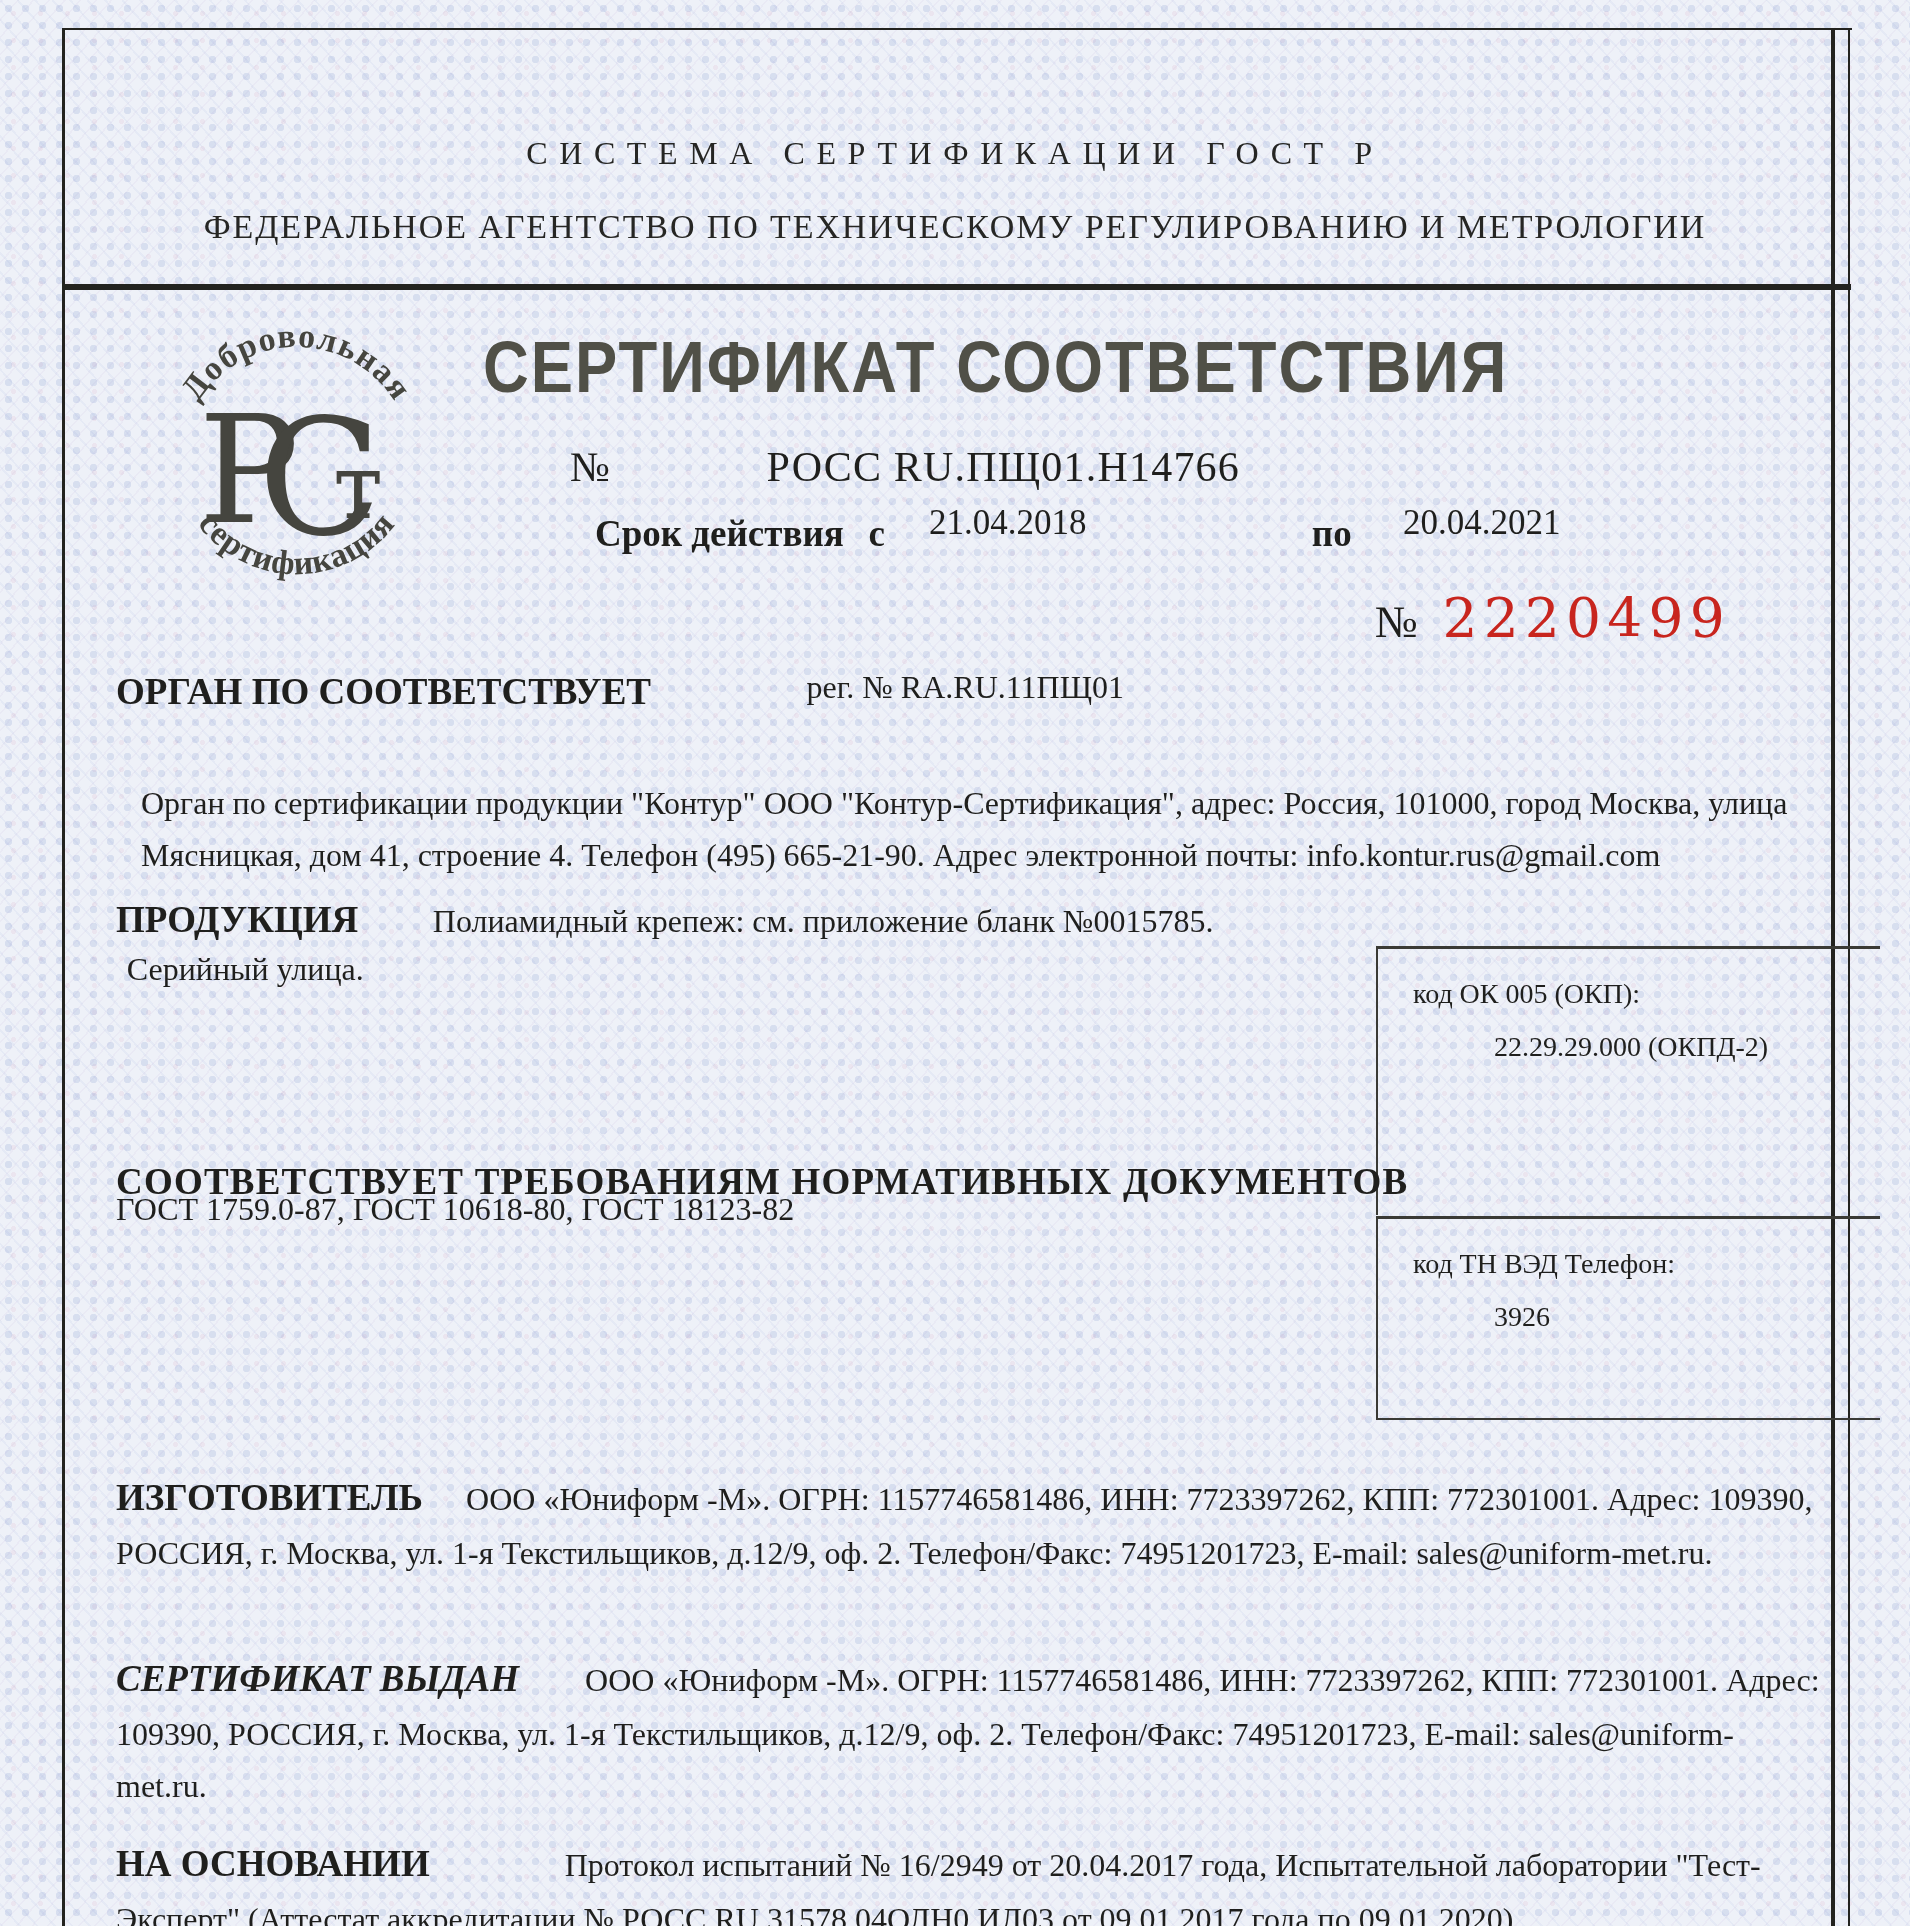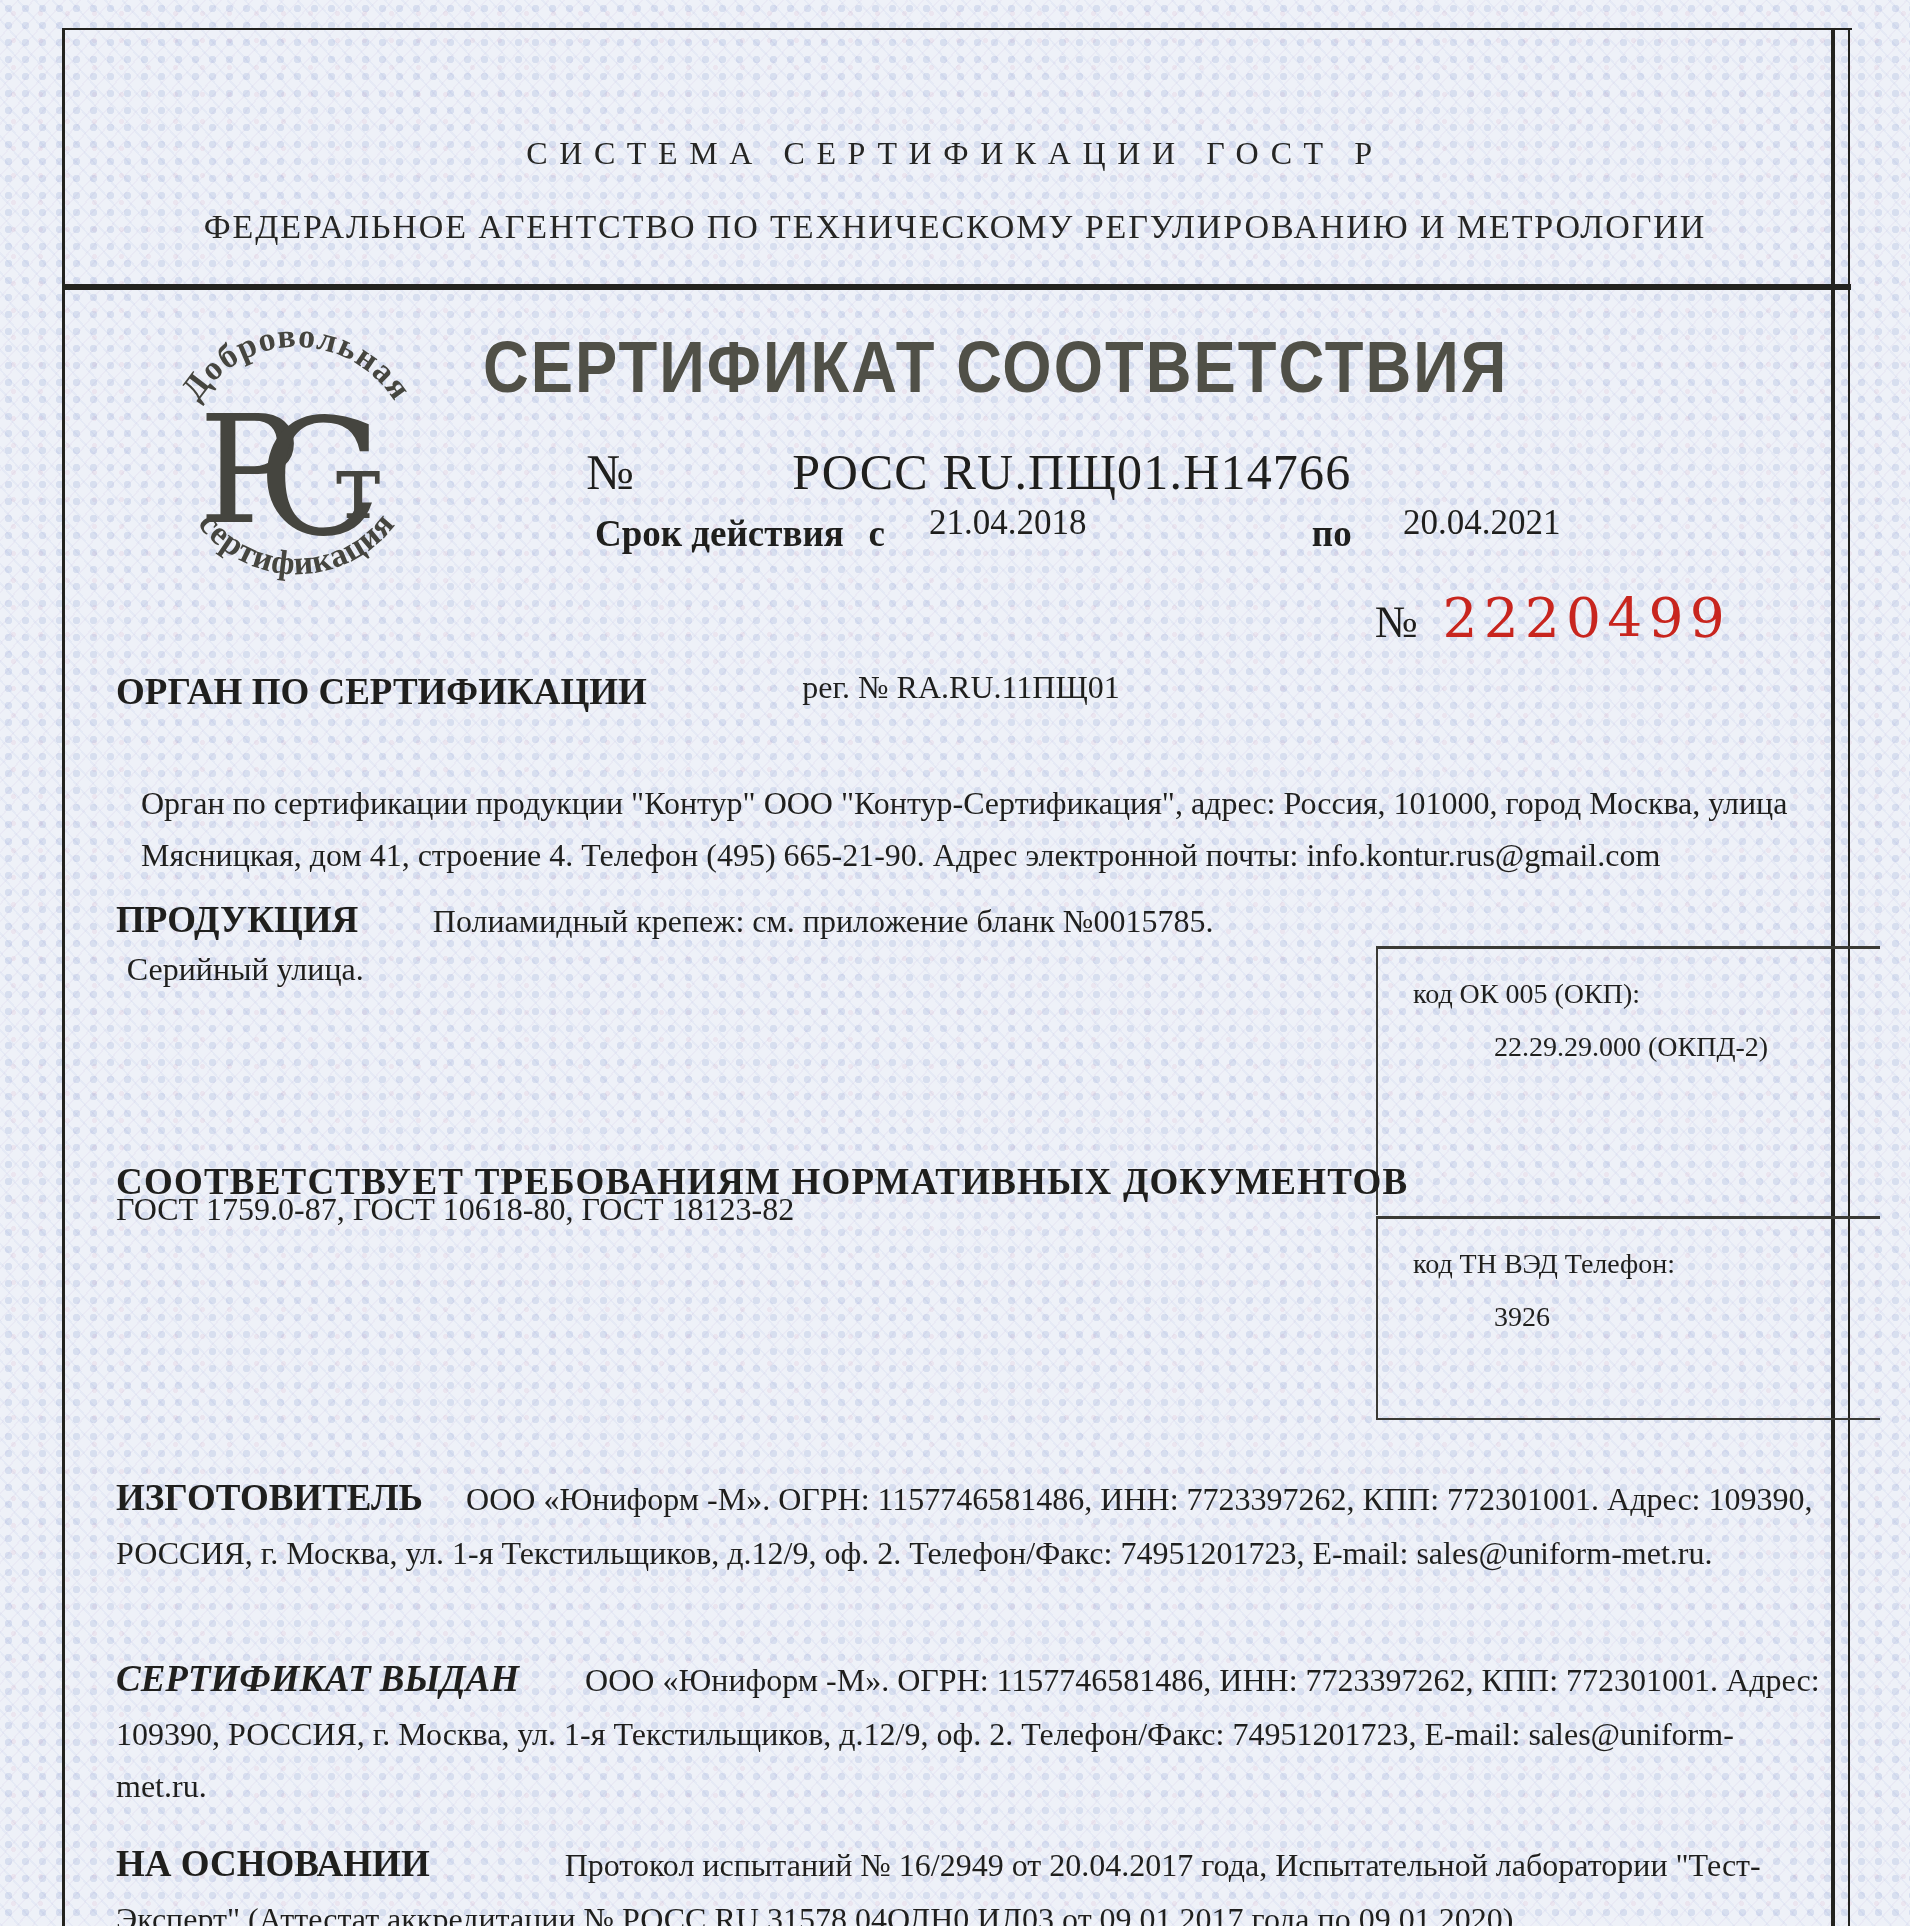--- a/index.html
+++ b/index.html
@@ -57,40 +57,40 @@
     </text>
     <g fill="#45453f" font-family="DejaVu Serif, serif">
       <text x="175" y="585" font-size="390">Р</text>
       <text x="330" y="615" font-size="420">С</text>
       <text x="525" y="575" font-size="235">т</text>
     </g>
   </svg>
 
   <div class="abs title" style="left:483px;top:326px;">СЕРТИФИКАТ СООТВЕТСТВИЯ</div>
 
-  <div class="abs" style="left:586px;top:443px;font-size:50px;">
+  <div class="abs" style="left:570px;top:443px;font-size:42px;">
     <span>№</span>
     <span style="margin-left:146px;letter-spacing:1.2px;">РОСС RU.ПЩ01.Н14766</span>
   </div>
 
   <div class="abs" style="left:595px;top:512px;font-size:37px;">
     <span class="lbl">Срок действия</span>
     <span class="lbl" style="margin-left:15.4px;">с</span>
     <span style="position:relative;top:-11.6px;margin-left:35px;font-size:35px;">21.04.2018</span>
     <span class="lbl" style="margin-left:216px;">по</span>
     <span style="position:relative;top:-11.6px;margin-left:42px;font-size:35px;">20.04.2021</span>
   </div>
 
   <div class="abs" style="left:1375px;top:586px;">
     <span style="font-size:45px;">№</span>
     <span style="font-family:'DejaVu Serif', serif;font-size:55px;color:#c8251e;letter-spacing:6.2px;margin-left:23px;">2220499</span>
   </div>
 
   <div class="abs" style="left:116px;top:670px;">
-    <span class="lbl" style="font-size:37px;">ОРГАН ПО СЕРТИФИКАЦИИ</span>
+    <span class="lbl" style="font-size:37px;">ОРГАН ПО СООТВЕТСТВУЕТ</span>
     <span style="font-size:32px;margin-left:154px;position:relative;top:-6.2px;">рег. № RA.RU.11ПЩ01</span>
   </div>
   <p class="abs para" style="left:141px;top:778px;width:1664px;">Орган по сертификации продукции "Контур" ООО "Контур-Сертификация", адрес: Россия, 101000, город Москва, улица Мясницкая, дом 41, строение 4. Телефон (495) 665-21-90. Адрес электронной почты: info.kontur.rus@gmail.com</p>
 
   <div class="abs" style="left:116px;top:898px;width:1252px;">
     <span class="lbl" style="font-size:37px;">ПРОДУКЦИЯ</span>
     <span style="font-size:32px;margin-left:73px;">Полиамидный крепеж: см. приложение бланк №0015785.</span>
     <div style="font-size:32px;margin-top:10px;margin-left:10.8px;">Серийный улица.</div>
   </div>
 

